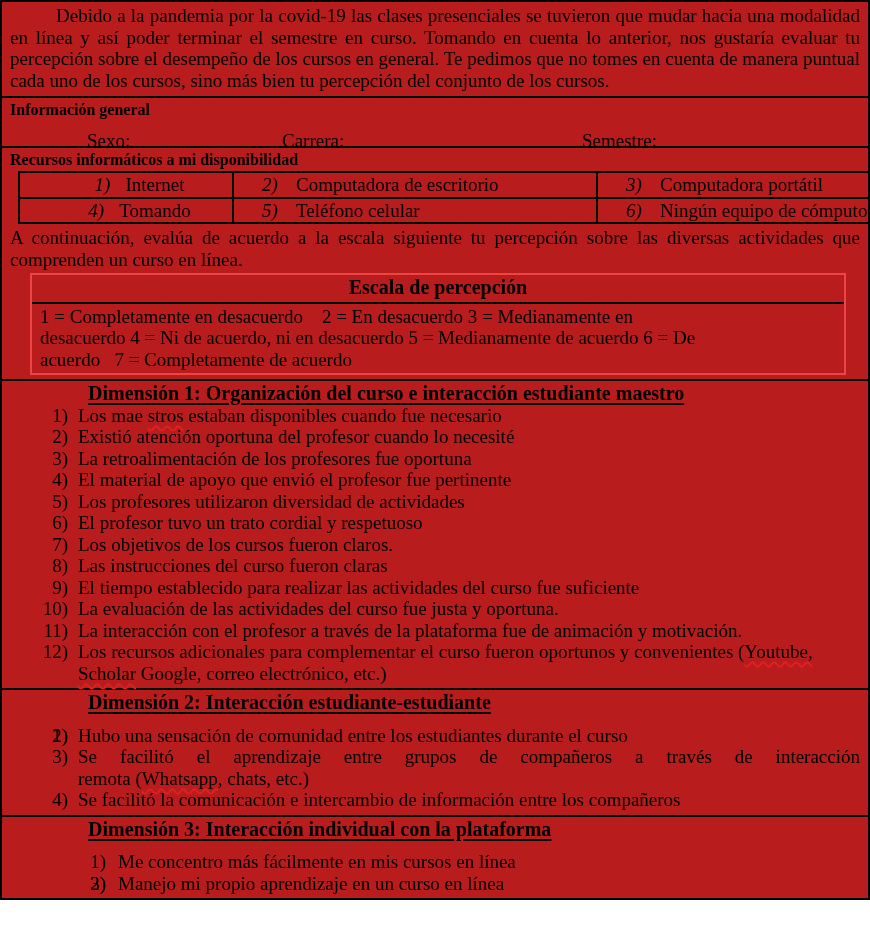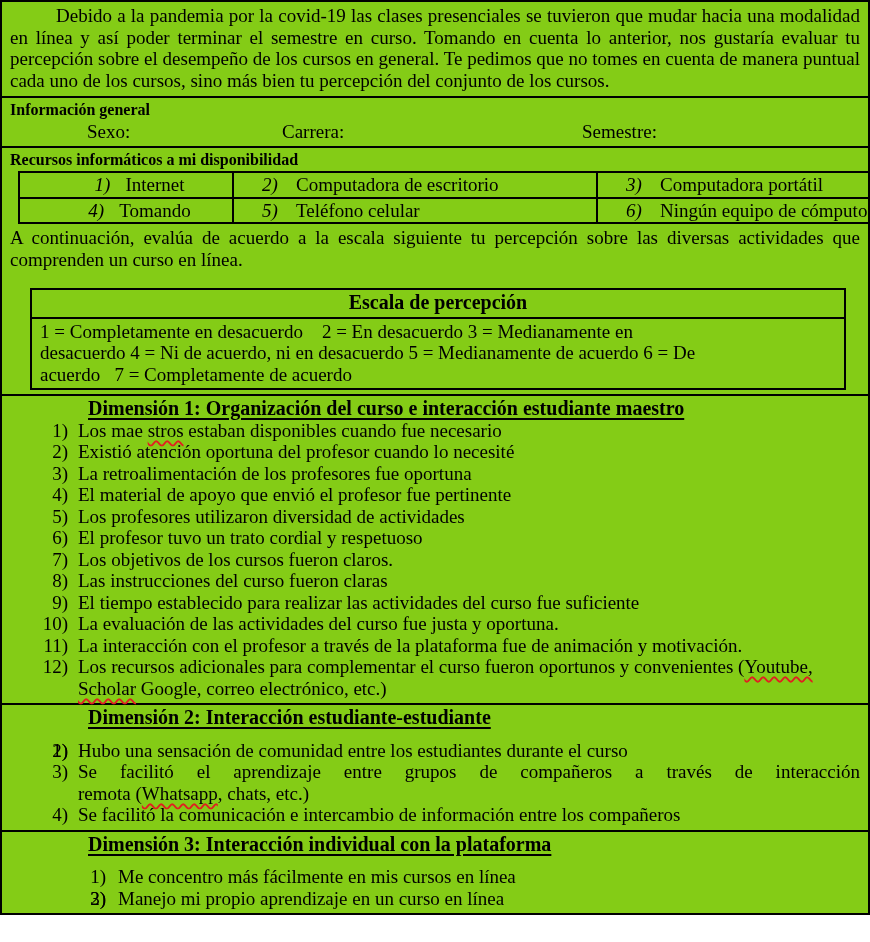--- a/index.html
+++ b/index.html
@@ -7,34 +7,34 @@
     font-family:"Liberation Serif","DejaVu Serif",serif;
     font-size:19px;
     line-height:21.5px;
     color:#000;
     width:870px;
   }
   .doc{
     box-sizing:border-box;
     width:870px;
     border:2.5px solid #000;
-    background:#84cc16;
+    background:#b91c1c;
   }
   .row{border-top:2px solid #000;}
   .row:first-child{border-top:none;}
 
   
   .intro{padding:3px 8px 5px 8px;text-align:justify;}
   .intro .p{text-indent:46px;}
 
   
   .info{padding:1px 8px 3px 8px;}
   .bold-heading{font-weight:bold;font-size:16px;}
   .fields{position:relative;height:22px;}
-  .fields span{position:absolute;top:0;}
+  .fields span{position:absolute;top:9px;}
   .f-sexo{left:77px;}
   .f-carrera{left:272px;}
   .f-semestre{left:572px;}
 
   
   .recursos{padding:1px 0 0 0;}
   .recursos .bold-heading{padding:0 8px;}
   table.res{
     border-collapse:collapse;
     margin:1px 12px 2px 16px;
@@ -50,22 +50,22 @@
   td.c1{width:180px;text-align:center;}
   td.c2{width:330px;border-radius:6px;}
   td.c3{width:328px;}
   .rnum{font-style:italic;display:inline-block;min-width:22px;margin-right:12px;}
 
   .instruction{padding:1px 8px;text-align:justify;}
 
   
   .escala{
     box-sizing:border-box;
-    margin:17px 22px 4px 28px;
-    border:2px solid #000000;
+    margin:2px 22px 4px 28px;
+    border:2px solid #ef4444;
   }
   .escala-title{
     text-align:center;
     font-weight:bold;
     font-size:20px;
     padding:2px 0 3px 0;
     border-bottom:2px solid #000;
   }
   .escala-body{padding:2px 6px 3px 8px;}
   .pre{white-space:pre-wrap;}

